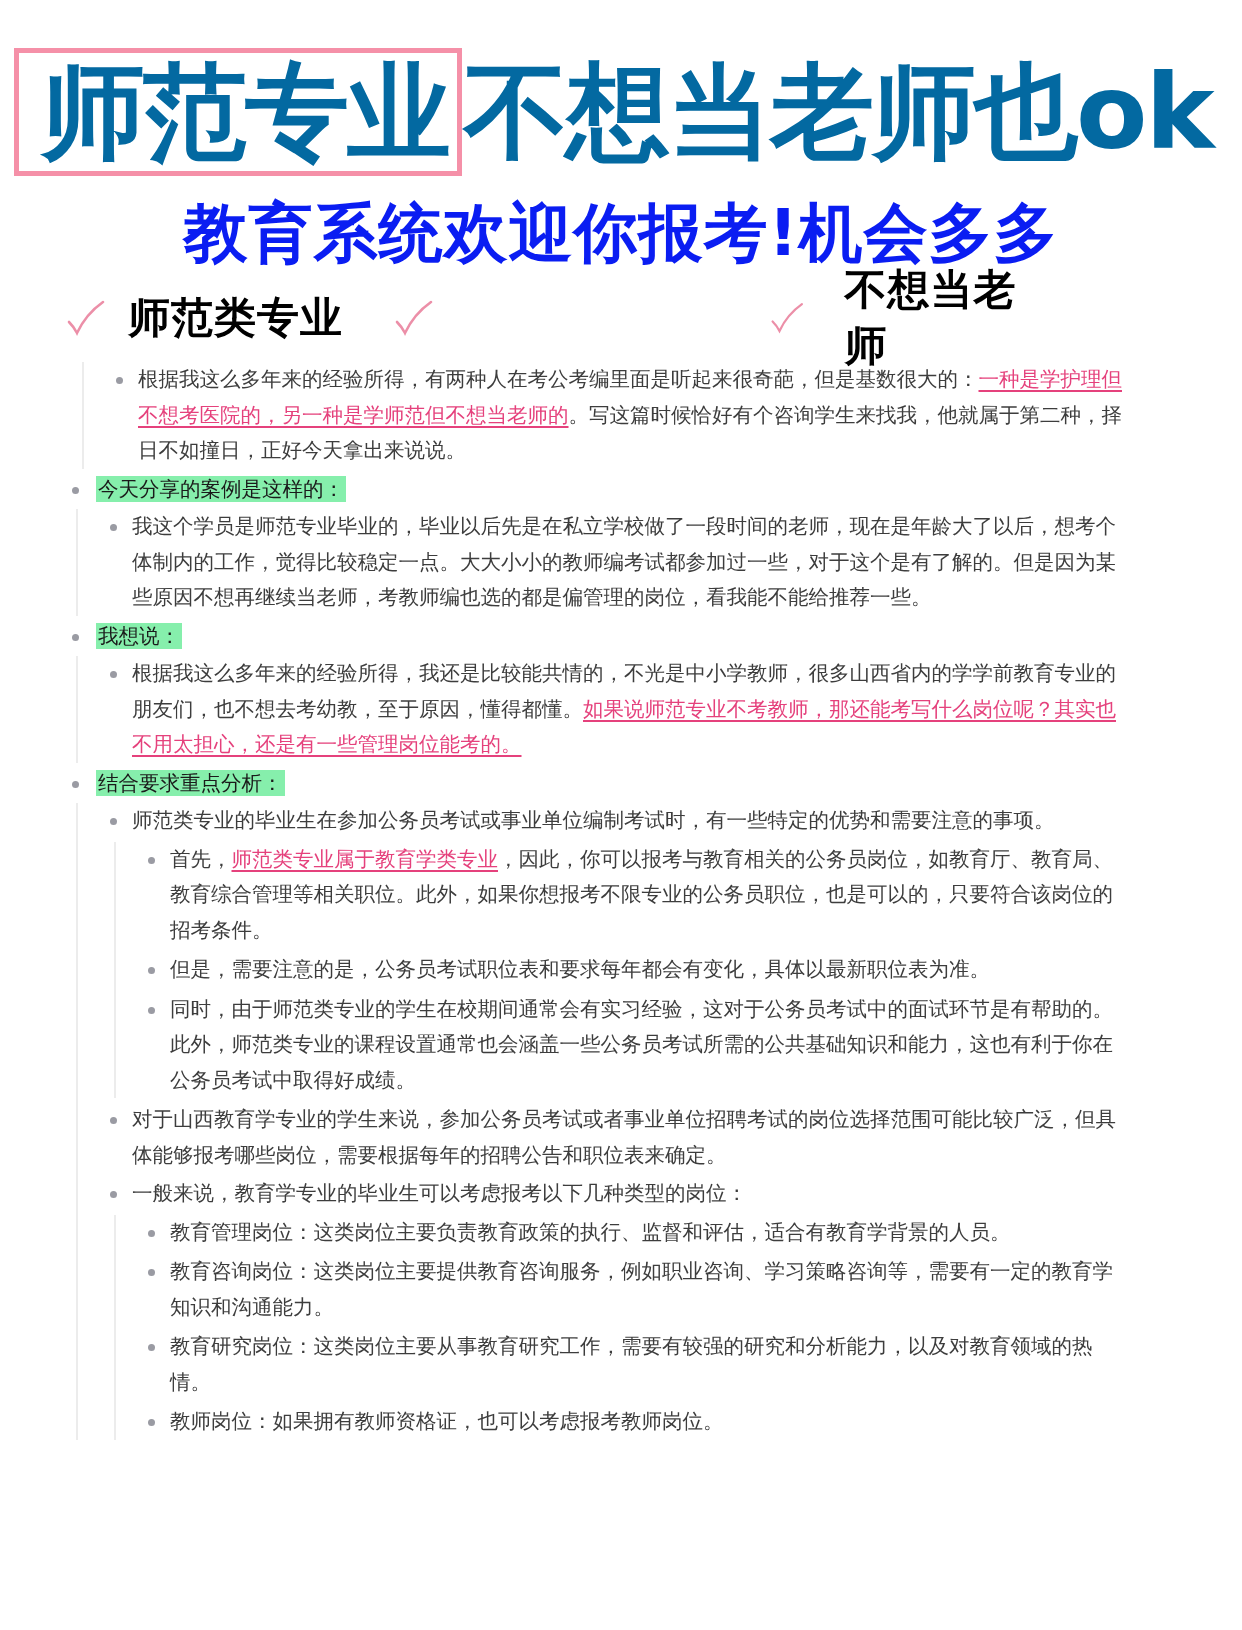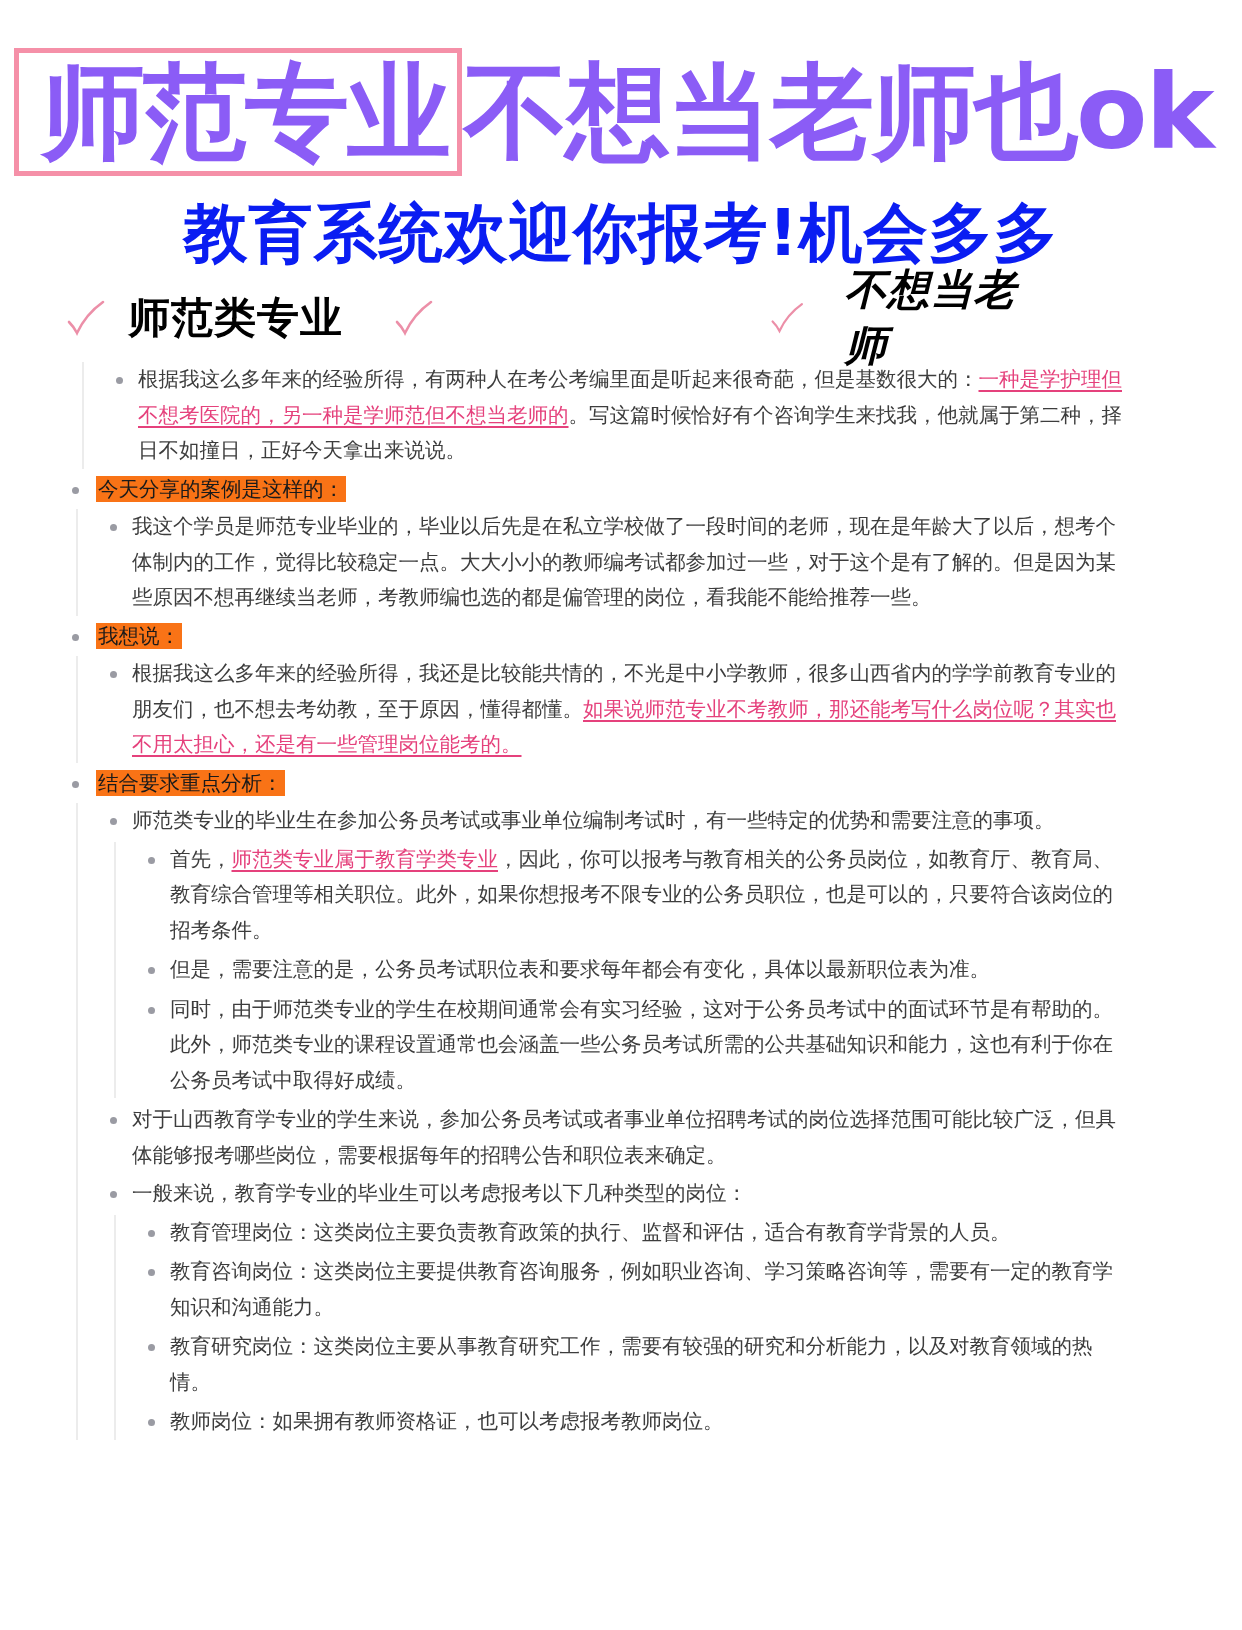--- a/index.html
+++ b/index.html
@@ -1,41 +1,41 @@
 <!DOCTYPE html>
 <html><head>
 <meta charset="utf-8">
 <style>
   html, body { margin: 0; padding: 0; background: #ffffff; }
   body { width: 1242px; height: 1630px; position: relative; overflow: hidden;
          font-family: "DejaVu Sans", "Liberation Sans", sans-serif; }
   .title-row { position: absolute; top: 44px; left: 14px; height: 136px; display: flex; align-items: center; }
   .title-box { border: 5px solid #f590a8; height: 128px; box-sizing: border-box; display: flex; align-items: center; padding: 0 8px 0 22px; }
-  .title-text { font-size: 104px; font-weight: 900; color: #8b5cf6; letter-spacing: -2px; line-height: 1; white-space: nowrap; font-family: "DejaVu Sans", sans-serif; }
+  .title-text { font-size: 104px; font-weight: 900; color: #0369a1; letter-spacing: -2px; line-height: 1; white-space: nowrap; font-family: "DejaVu Sans", sans-serif; }
   .title-rest { margin-left: 2px; }
   .subtitle { position: absolute; top: 195px; left: 0; width: 1242px; text-align: center; font-size: 64px; font-weight: 900; color: #0a1df2; letter-spacing: 1px; line-height: 76px; font-family: "DejaVu Sans", sans-serif; }
   .tags { position: absolute; top: 288px; left: 0; width: 1030px; height: 60px; }
   .tag { position: absolute; top: 0; display: flex; align-items: center; height: 60px; }
   .tag .check { width: 40px; height: 40px; margin-right: 22px; }
   .tag .label { font-size: 42px; font-weight: 900; color: #000; letter-spacing: 1px; font-family: "DejaVu Sans", sans-serif; }
 
   .content { position: absolute; top: 362px; left: 70px; width: 1060px; font-size: 20.5px; color: #3d3d3d; line-height: 35.5px; }
   ul { list-style: none; margin: 0; padding: 0; }
   li { position: relative; }
   .bullet { position: absolute; width: 7px; height: 7px; border-radius: 50%; background: #9a9ba3; top: 15px; }
   .l1 > li { padding-left: 26px; }
   .l1 > li > .bullet { left: 2px; }
   .sub { border-left: 2px solid #ececec; margin-left: 6px; padding-left: 0; }
   .l2 > li { padding-left: 54px; }
   .l2 > li > .bullet { left: 32px; }
   .sub2 { border-left: 2px solid #ececec; margin-left: 36px; }
   .l3 > li { padding-left: 54px; margin-left: -36px; padding-left: 90px; }
   .l3 > li > .bullet { left: 68px; }
   .l3 > li { margin-bottom: 4px; }
-  .hl { background: #f97316; color: #1a1a1a; padding: 1px 2px; }
+  .hl { background: #86efac; color: #1a1a1a; padding: 1px 2px; }
   .pk { color: #e5417c; text-decoration: underline; text-decoration-color: #e5417c; text-underline-offset: 4px; }
   .head-item { margin: 2px 0; }
   .l2 > li { margin-bottom: 3px; }
 </style>
 </head>
 <body>
 
 <div class="title-row">
   <div class="title-box">
     <span class="title-text">师范专业</span>
@@ -50,21 +50,21 @@
     <svg class="check" viewBox="0 0 40 40">
         <path d="M3 24 Q8 29 11 35 Q20 16 37 4" fill="none" stroke="#ec8fa8" stroke-width="2.6" stroke-linecap="round"></path>
       </svg>
     <span class="label">师范类专业</span>
   </div>
   <div class="tag" style="left:394px;">
     <svg class="check" viewBox="0 0 40 40">
         <path d="M3 24 Q8 29 11 35 Q20 16 37 4" fill="none" stroke="#ec8fa8" stroke-width="2.6" stroke-linecap="round"></path>
       </svg>
   </div>
-  <div class="tag" style="left:770px;font-style:italic;">
+  <div class="tag" style="left:770px;">
     <svg class="check" viewBox="0 0 40 40">
         <path d="M3 24 Q8 29 11 35 Q20 16 37 4" fill="none" stroke="#ec8fa8" stroke-width="2.6" stroke-linecap="round"></path>
       </svg>
     <span class="label" style="margin-left:18px;">不想当老师</span>
   </div>
 </div>
 
 <div class="content">
   <div class="sub" style="margin-left:12px;">
     <ul class="l2">

